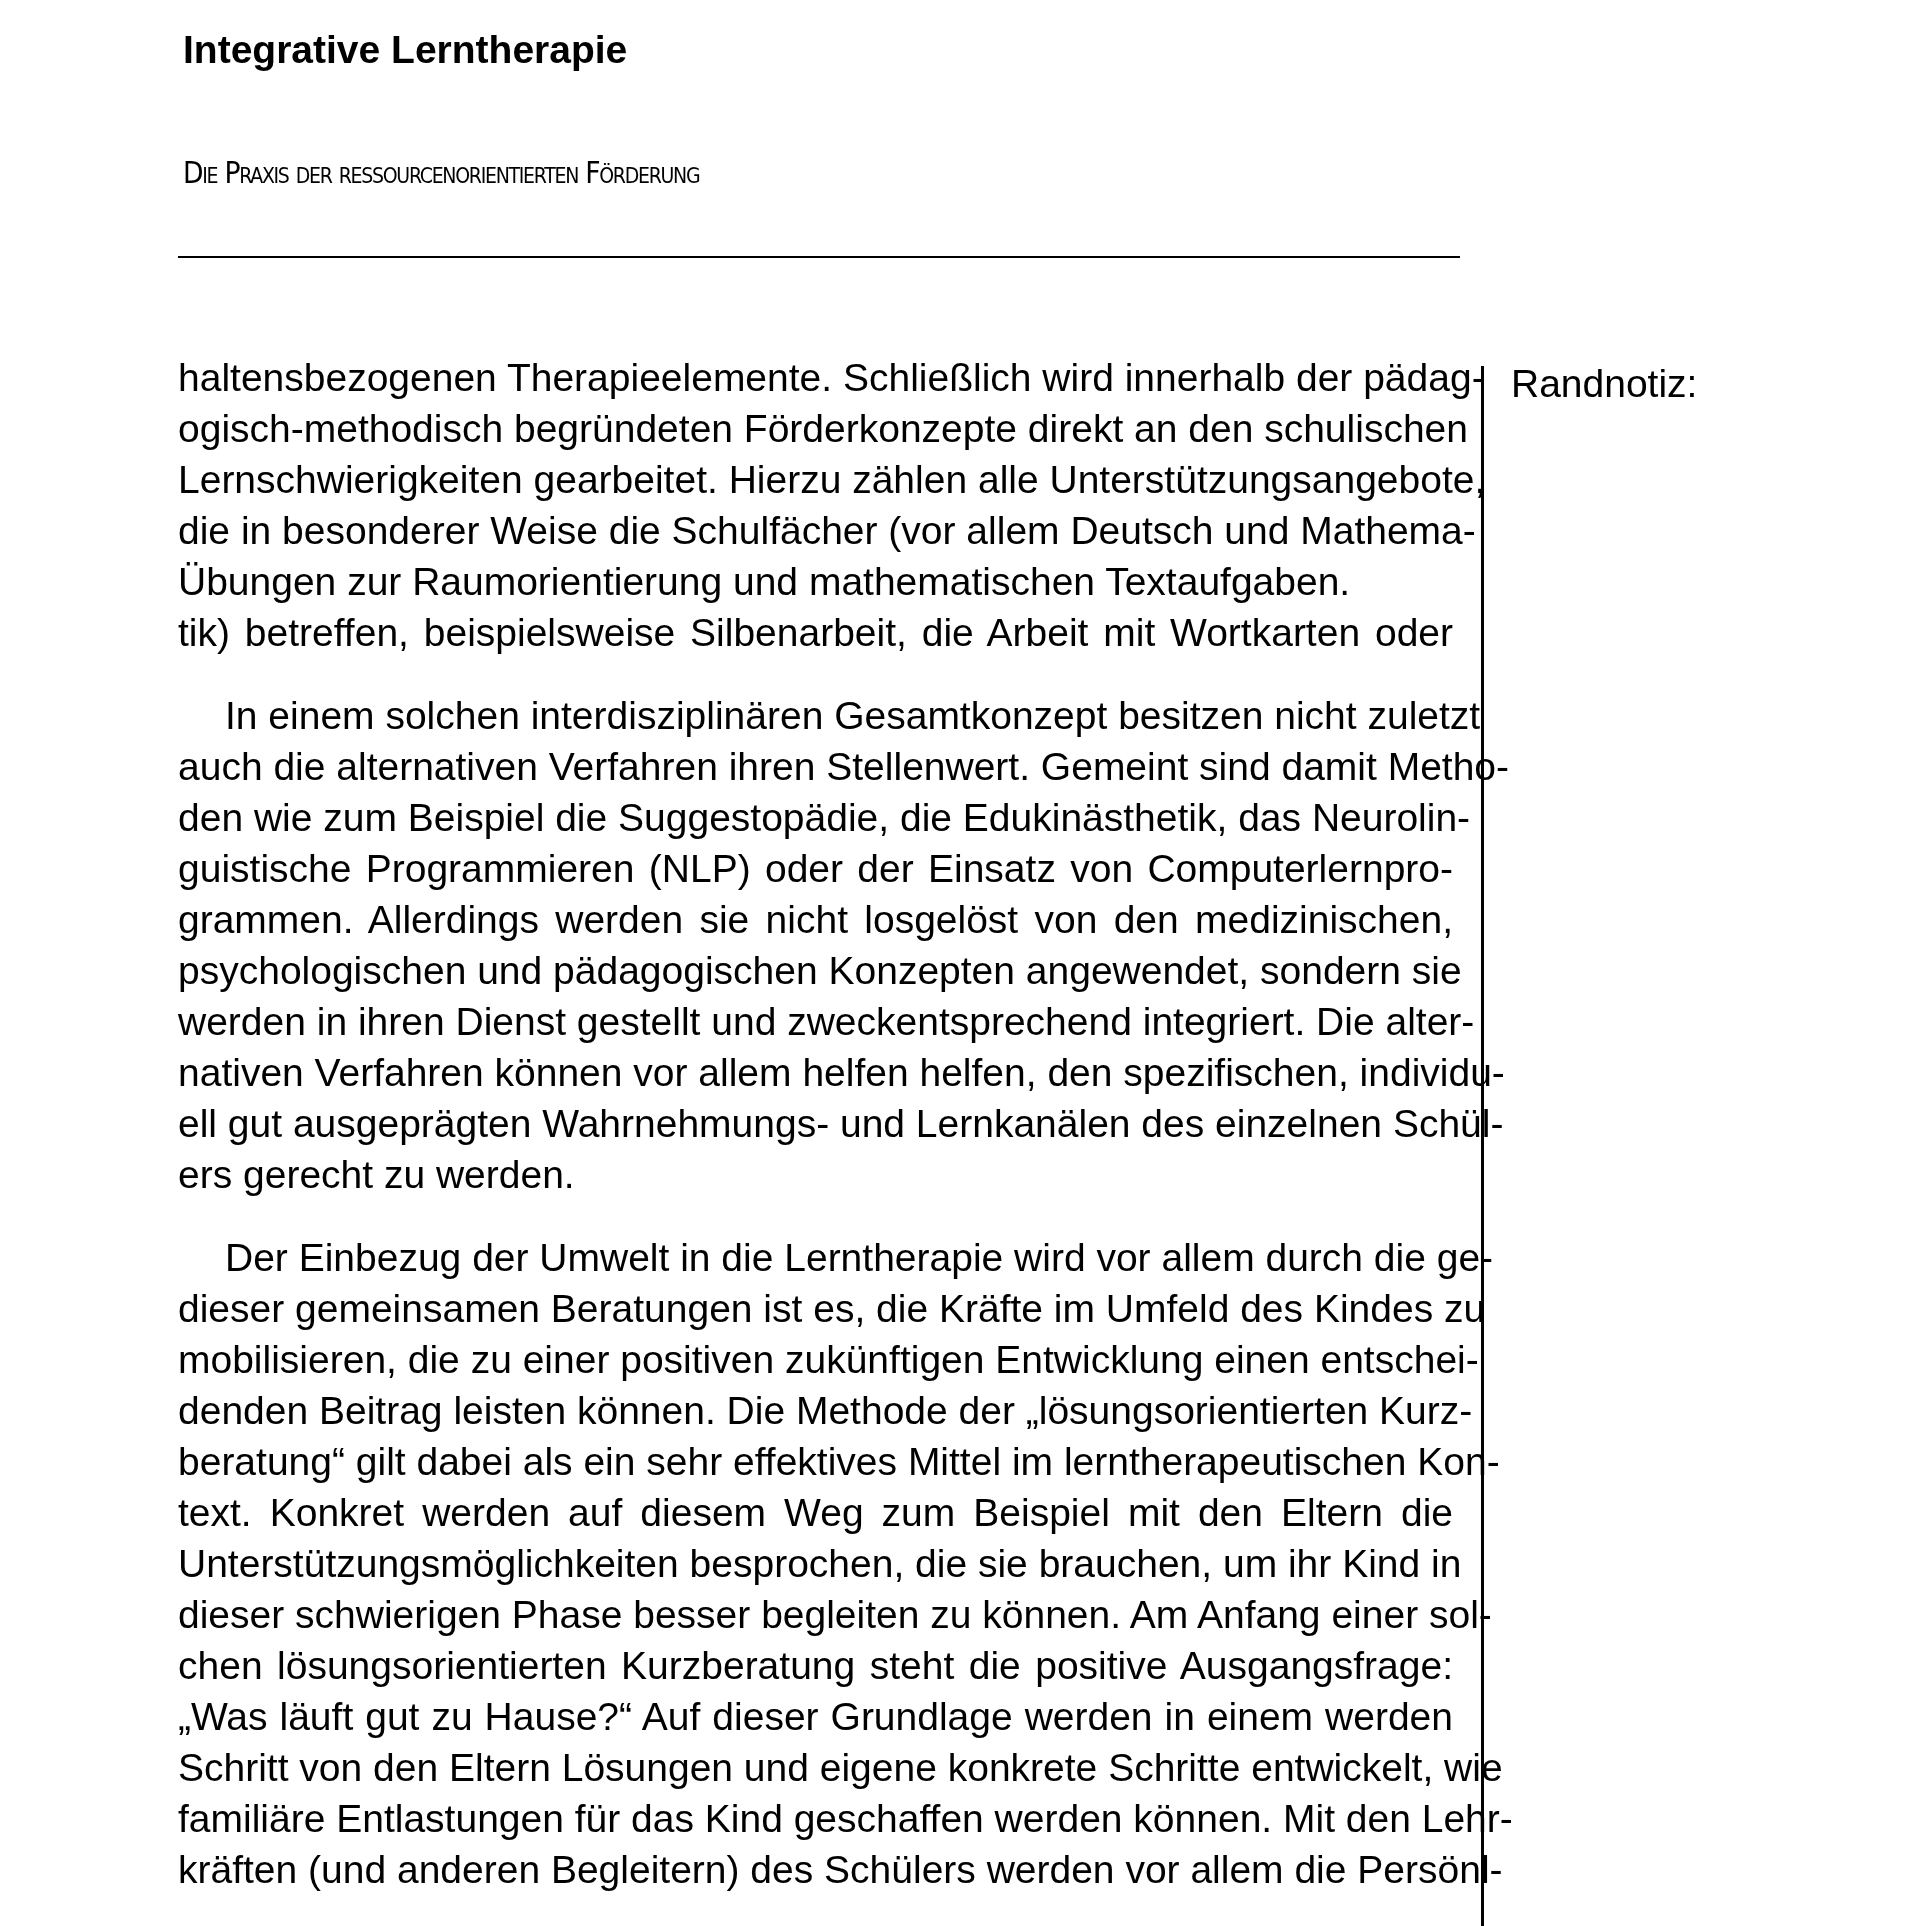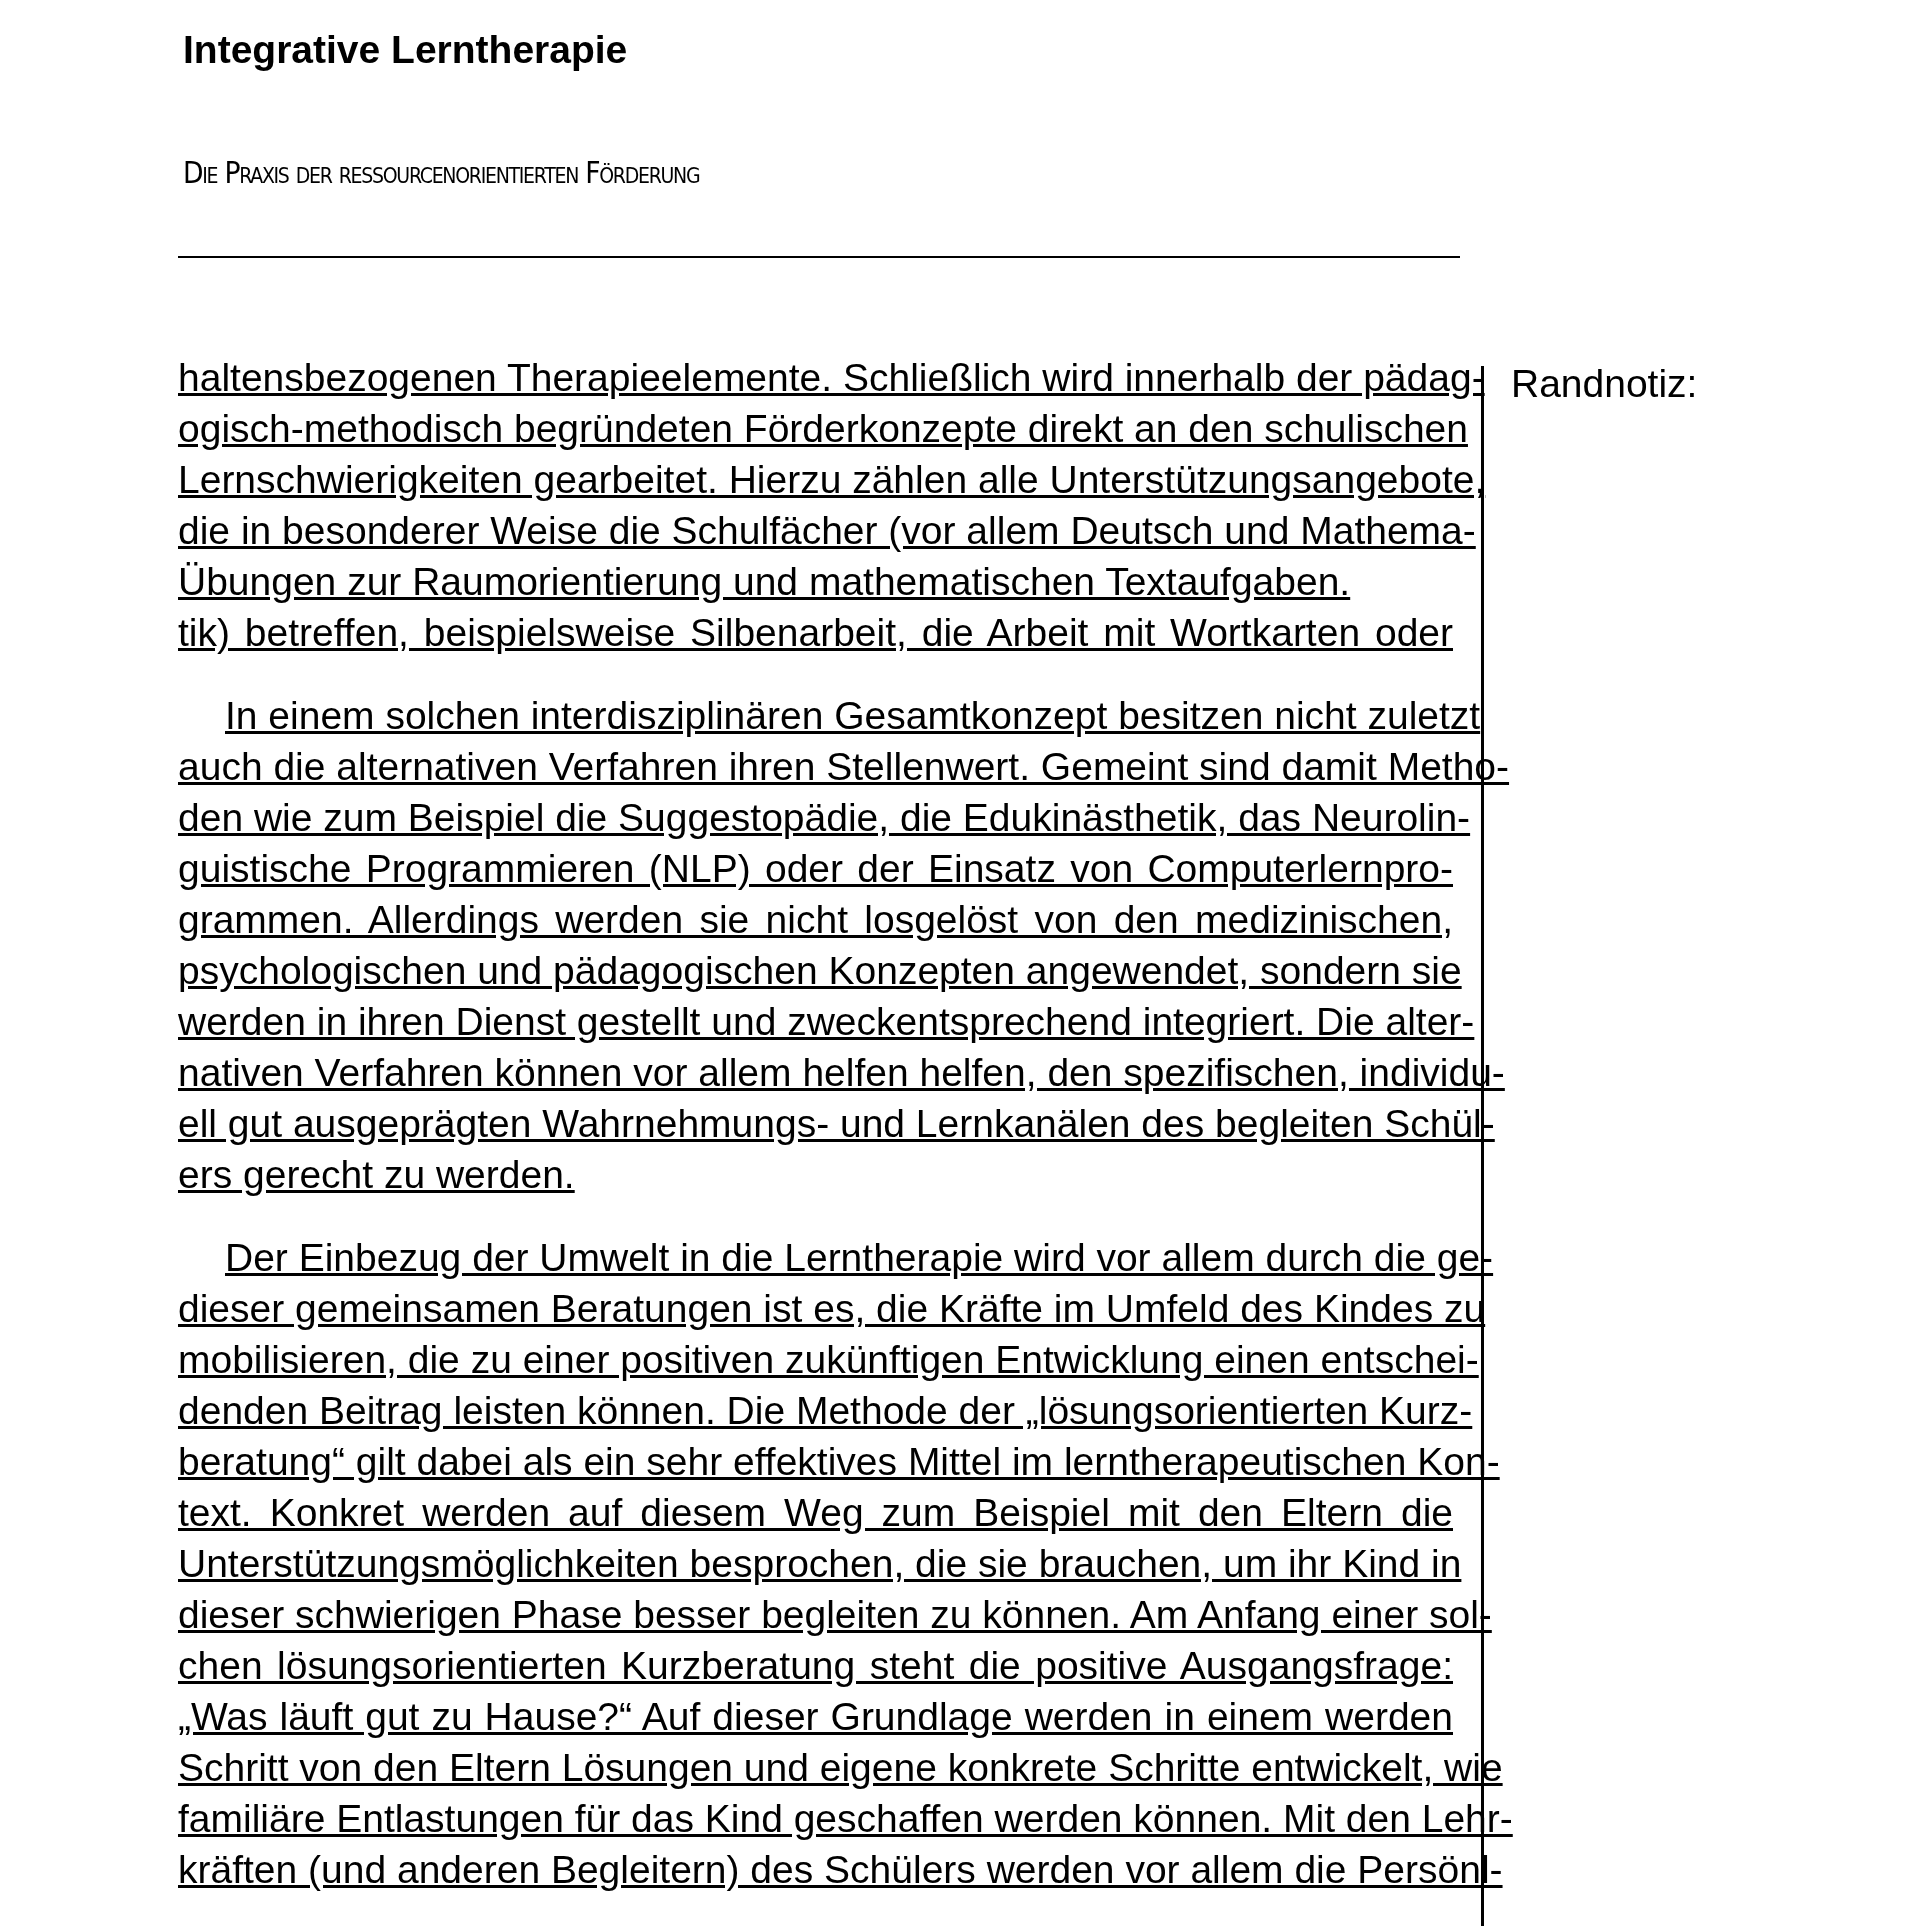--- a/index.html
+++ b/index.html
@@ -74,21 +74,20 @@
       margin: 0 0 32px 0;
     }
     .line {
       display: block;
       height: 51px;
       line-height: 51px;
       white-space: nowrap;
       text-align: justify;
       text-align-last: justify;
       overflow: visible;
-      text-decoration: underline;
     }
     .line.last {
       text-align-last: left;
     }
     .line.indent {
       text-indent: 47px;
     }
   </style>
 </head>
 <body>
@@ -113,21 +112,21 @@
 
   <div class="para">
     <span class="line indent">In einem solchen interdisziplinären Gesamtkonzept besitzen nicht zuletzt</span>
     <span class="line">auch die alternativen Verfahren ihren Stellenwert. Gemeint sind damit Metho-</span>
     <span class="line">den wie zum Beispiel die Suggestopädie, die Edukinästhetik, das Neurolin-</span>
     <span class="line">guistische Programmieren (NLP) oder der Einsatz von Computerlernpro-</span>
     <span class="line">grammen. Allerdings werden sie nicht losgelöst von den medizinischen,</span>
     <span class="line">psychologischen und pädagogischen Konzepten angewendet, sondern sie</span>
     <span class="line">werden in ihren Dienst gestellt und zweckentsprechend integriert. Die alter-</span>
     <span class="line">nativen Verfahren können vor allem helfen helfen, den spezifischen, individu-</span>
-    <span class="line">ell gut ausgeprägten Wahrnehmungs- und Lernkanälen des begleiten Schül-</span>
+    <span class="line">ell gut ausgeprägten Wahrnehmungs- und Lernkanälen des einzelnen Schül-</span>
     <span class="line last">ers gerecht zu werden.</span>
   </div>
 
   <div class="para">
     <span class="line indent">Der Einbezug der Umwelt in die Lerntherapie wird vor allem durch die ge-</span>
     <span class="line">dieser gemeinsamen Beratungen ist es, die Kräfte im Umfeld des Kindes zu</span>
     <span class="line">mobilisieren, die zu einer positiven zukünftigen Entwicklung einen entschei-</span>
     <span class="line">denden Beitrag leisten können. Die Methode der „lösungsorientierten Kurz-</span>
     <span class="line">beratung“ gilt dabei als ein sehr effektives Mittel im lerntherapeutischen Kon-</span>
     <span class="line">text. Konkret werden auf diesem Weg zum Beispiel mit den Eltern die</span>

